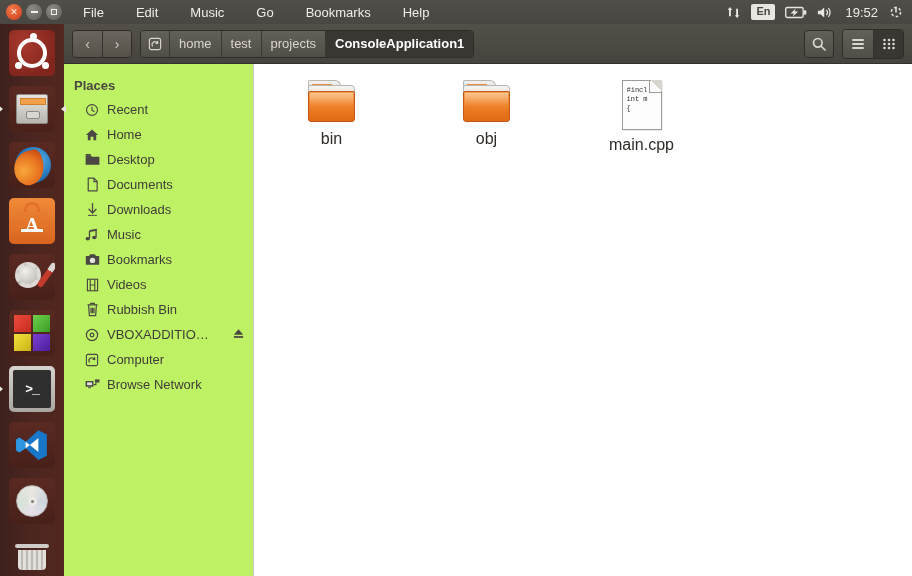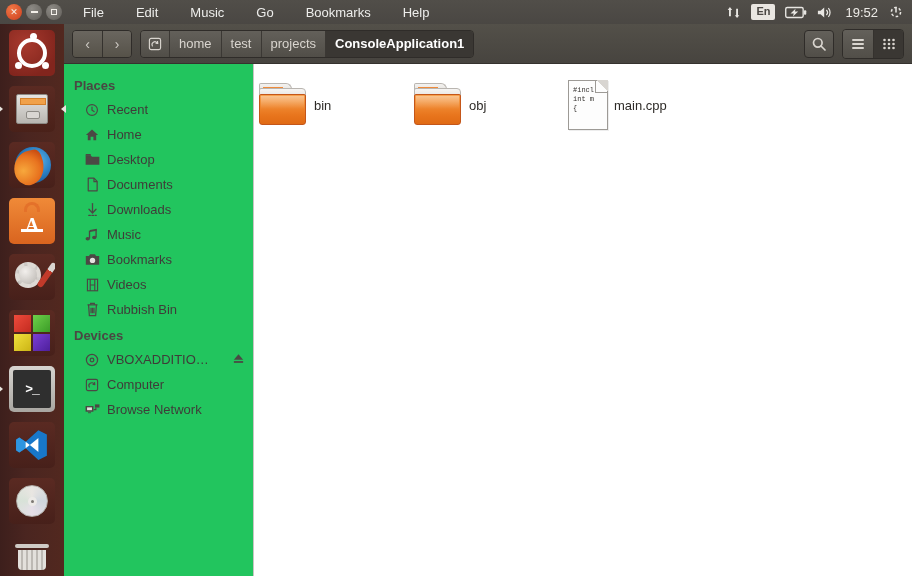--- a/index.html
+++ b/index.html
@@ -170,37 +170,37 @@
     background: linear-gradient(to bottom, #63605a, #514e48);
     display: flex; align-items: center; justify-content: center; color: #d9d5cf; }
   .viewgrp { display: flex; border: 1px solid #2f2c29; border-radius: 4px; overflow: hidden; }
   .viewgrp .tbtn { border: none; border-radius: 0; }
   .viewgrp .tbtn + .tbtn { border-left: 1px solid #35322e; }
   .viewgrp .tbtn.active { background: #3a3733; }
 
   #body { display: flex; height: 512px; }
 
   
-  #sidebar { width: 190px; background: #22c55e; border-right: 1px solid #c8c5c2;
+  #sidebar { width: 190px; background: #bef264; border-right: 1px solid #c8c5c2;
     padding-top: 8px; overflow: hidden; flex: none; }
   .sb-head { font-size: 13px; font-weight: bold; color: #4a4743; padding: 6px 0 4px 10px; }
   .sb-item { display: flex; align-items: center; gap: 7px; padding: 3px 8px 3px 20px;
     font-size: 13px; color: #3f3c39; height: 25px; }
   .sb-item .label { white-space: nowrap; overflow: hidden; }
   .sb-ico { width: 16px; height: 14px; display: flex; align-items: center; justify-content: center;
     color: #4b4844; flex: none; }
   .sb-ico svg { display: block; }
   .eject { margin-left: auto; color: #4b4844; }
 
   
   #content { flex: 1; background: #ffffff; padding: 10px 0 0 0; position: relative; }
   #grid { display: flex; flex-wrap: wrap; align-content: flex-start; }
-  .fitem { width: 155px; padding: 6px 4px; display: flex; 
+  .fitem { width: 155px; padding: 6px 4px; display: flex; flex-direction: column;
     align-items: center; gap: 6px; }
-  .fname { font-size: 13px; color: #2e2b28; text-align: center; max-width: 140px;
+  .fname { font-size: 16px; color: #2e2b28; text-align: center; max-width: 140px;
     white-space: nowrap; overflow: hidden; text-overflow: ellipsis; }
 
   .folder-ic { width: 50px; height: 44px; position: relative; }
   .folder-ic .tab { position: absolute; left: 1px; top: 0; width: 33px; height: 11px;
     background: linear-gradient(to bottom,#f4f2f0,#dedbd7);
     border: 1px solid #b9b5b0; border-bottom: none; border-radius: 2px 6px 0 0; }
   .folder-ic .tab::after { content:''; position:absolute; left:3px; top:3px; width:20px; height:3px;
     background:#ef8b3c; }
   .folder-ic .back { position: absolute; left: 1px; top: 5px; width: 47px; height: 12px;
     background: linear-gradient(to bottom,#f6f4f2,#e3e0dc);
@@ -517,21 +517,20 @@
           <svg width="13" height="15" viewBox="0 0 14 16" fill="none" stroke="#4b4844" stroke-width="1.3">
             <path d="M1.6 3 H12.4"></path>
             <path d="M2.8 3 L3.6 14.6 H10.4 L11.2 3"></path>
             <path d="M5.4 6 V12 M7 6 V12 M8.6 6 V12"></path>
             <path d="M5 3 V1.4 H9 V3"></path>
           </svg>
         </span>
         <span class="label">Rubbish Bin</span>
       </div>
 
-      <div class="sb-head">Devices</div>
 
       <div class="sb-item">
         <span class="sb-ico">
           <svg width="14" height="14" viewBox="0 0 16 16" fill="none" stroke="#4b4844" stroke-width="1.4">
             <circle cx="8" cy="8" r="6.4"></circle>
               <circle cx="8" cy="8" r="2.1"></circle>
           </svg>
         </span>
         <span class="label">VBOXADDITIO…</span>
         <span class="eject">

